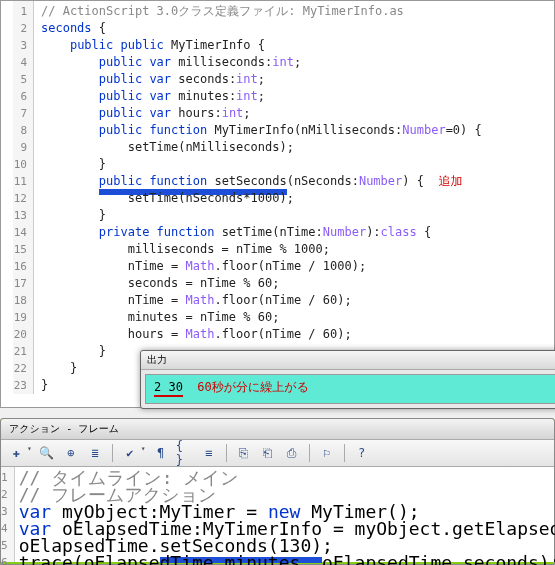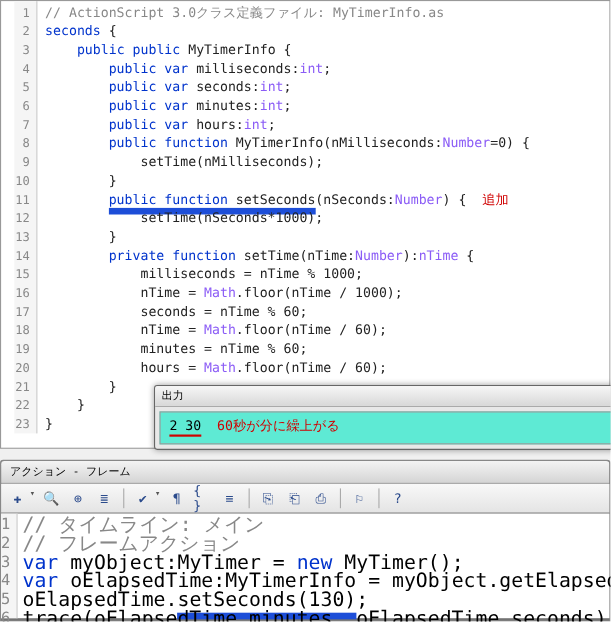--- a/index.html
+++ b/index.html
@@ -75,21 +75,21 @@
     font-family: monospace;
     font-size: 12px;
     height: 30px;
   }
   .output-body .val { border-bottom: 2px solid #d00000; padding-bottom:1px;}
   
   .actions-panel {
     position: absolute;
     top: 418px;
     left: 0; right: 0; bottom: 0;
-    background: #737373;
+    background: #84cc16;
     border: 1px solid #888;
     border-radius: 3px 3px 0 0;
   }
   .actions-title {
     font-size: 10px;
     padding: 3px 8px;
     background: linear-gradient(#f4f4f4,#d4d4d4);
     border-bottom: 1px solid #aaa;
     border-top-left-radius: 3px;
     border-top-right-radius: 3px;
@@ -114,21 +114,21 @@
     background: #fff;
     height: calc(100% - 50px);
   }
   .lower-gutter {
     width: 36px;
     background: #f5f5f5;
     border-right: 1px solid #ccc;
     color: #888;
     text-align: left;
     padding: 2px 6px 0 0;
-    font-size: 14px;
+    font-size: 11px;
     line-height: 17px;
   }
   .lower-code {
     flex: 1;
     padding: 2px 4px;
     font-size: 18px;
     line-height: 17px;
     white-space: pre;
   }
   .dropdown-arrow { font-size:8px; color:#555; margin-left:-4px;}
@@ -167,21 +167,21 @@
         <span class="kw">public</span> <span class="kw">var</span> milliseconds:<span class="typ">int</span>;
         <span class="kw">public</span> <span class="kw">var</span> seconds:<span class="typ">int</span>;
         <span class="kw">public</span> <span class="kw">var</span> minutes:<span class="typ">int</span>;
         <span class="kw">public</span> <span class="kw">var</span> hours:<span class="typ">int</span>;
         <span class="kw">public</span> <span class="kw">function</span> MyTimerInfo(nMilliseconds:<span class="typ">Number</span>=0) {
             setTime(nMilliseconds);
         }
         <span class="underline-red"><span class="kw">public</span> <span class="kw">function</span> setSeconds</span>(nSeconds:<span class="typ">Number</span>) {  <span class="anno">追加</span>
             setTime(nSeconds*1000);
         }
-        <span class="kw">private</span> <span class="kw">function</span> setTime(nTime:<span class="typ">Number</span>):<span class="typ">nTime</span> {
+        <span class="kw">private</span> <span class="kw">function</span> setTime(nTime:<span class="typ">Number</span>):<span class="typ">class</span> {
             milliseconds = nTime % 1000;
             nTime = <span class="typ">Math</span>.floor(nTime / 1000);
             seconds = nTime % 60;
             nTime = <span class="typ">Math</span>.floor(nTime / 60);
             minutes = nTime % 60;
             hours = <span class="typ">Math</span>.floor(nTime / 60);
         }
     }
 }
 </div>

